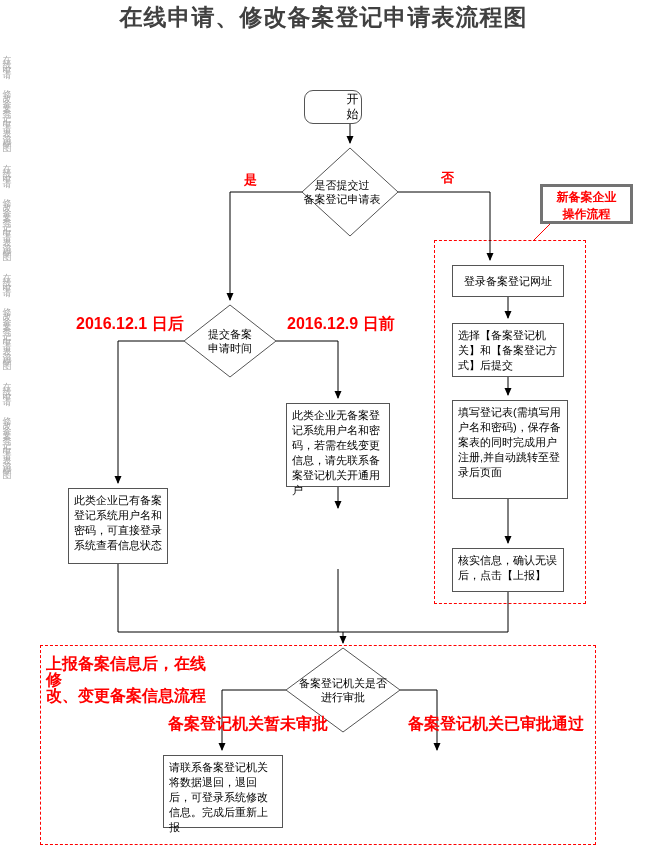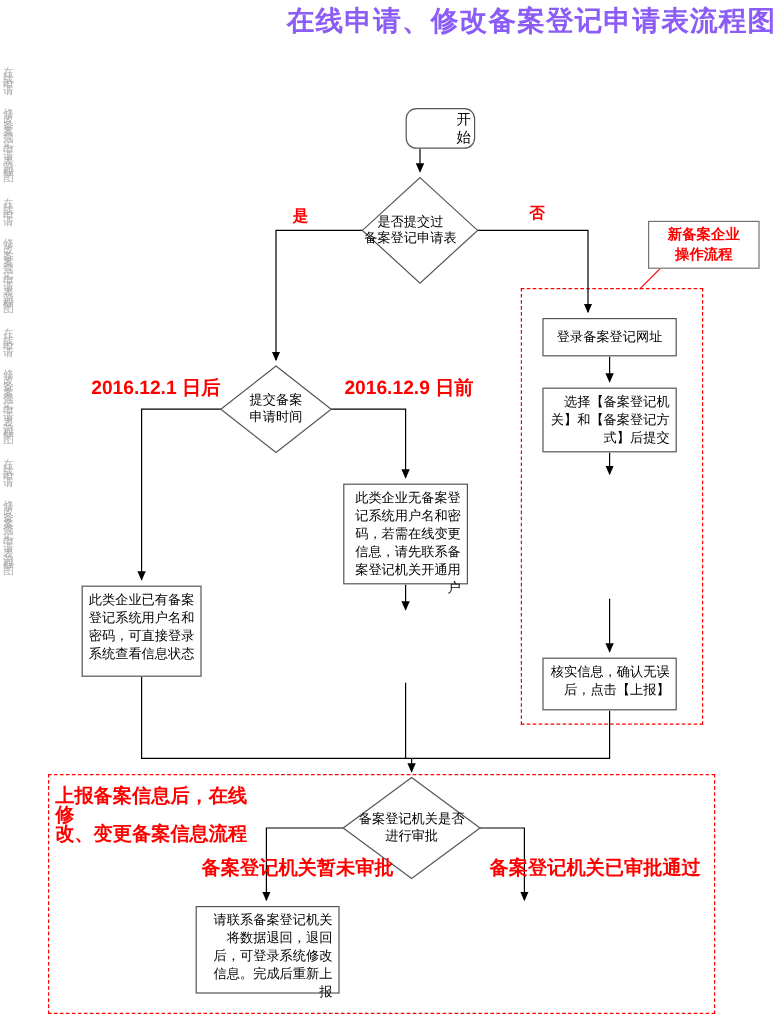--- a/index.html
+++ b/index.html
@@ -2,47 +2,47 @@
 <html><head>
 <meta charset="utf-8">
 <style>
   html,body{margin:0;padding:0;background:#ffffff;}
   #canvas{
     position:relative;width:647px;height:858px;background:#ffffff;
     font-family:"Liberation Sans","DejaVu Sans",sans-serif;color:#000;
     overflow:hidden;
   }
   #title{
-    position:absolute;left:0;top:2px;width:647px;text-align:right;
-    font-size:23px;font-weight:bold;color:#8b5cf6;letter-spacing:1px;
+    position:absolute;left:0;top:2px;width:647px;text-align:center;
+    font-size:23px;font-weight:bold;color:#404040;letter-spacing:1px;
   }
   #watermark{
     position:absolute;left:0;top:48px;width:14px;height:806px;
     writing-mode:vertical-rl;text-orientation:upright;
     font-size:9px;color:#a9a9a9;letter-spacing:5px;overflow:hidden;line-height:14px;
   }
   svg{position:absolute;left:0;top:0;}
   .box{
     position:absolute;border:1px solid #555;background:#fff;
     font-size:11px;line-height:15px;padding:4px 5px;box-sizing:border-box;
-    text-align:right;
+    text-align:left;
   }
   .center{display:flex;align-items:center;justify-content:center;text-align:center;}
   .rounded{border-radius:9px;font-size:12px;}
   .dlabel{
     position:absolute;font-size:11px;line-height:14px;text-align:center;
     white-space:pre-line;
   }
   .rlabel{
     position:absolute;color:#ff0000;font-weight:bold;font-size:16px;
     line-height:16px;white-space:pre-line;
   }
   .dashed{position:absolute;border:1px dashed #ff0000;background:transparent;}
   .callout{
-    position:absolute;border:1px solid #737373;color:#ff0000;font-weight:bold;
+    position:absolute;border:3px solid #737373;color:#ff0000;font-weight:bold;
     font-size:12px;line-height:17px;text-align:center;white-space:pre-line;
     padding:2px 4px;box-sizing:border-box;background:#fff;
   }
 </style>
 </head>
 <body>
 
 <div id="canvas">
 
   <div id="title">在线申请、修改备案登记申请表流程图</div>
@@ -75,39 +75,40 @@
       <polyline points="400,690 437,690 437,750" marker-end="url(#arr)"></polyline>
     </g>
     <g stroke="#555" stroke-width="1" fill="#ffffff">
       <polygon points="350,148 398,192 350,236 302,192"></polygon>
       <polygon points="230,305 276,341 230,377 184,341"></polygon>
       <polygon points="343,648 400,690 343,732 286,690"></polygon>
     </g>
     <line x1="552" y1="222" x2="533" y2="241" stroke="#ff0000" stroke-width="1"></line>
   </svg>
 
-  <div class="box center rounded" style="left:338px;top:90px;width:58px;height:34px;padding-left:44px;">开始</div>
+  <div class="box center rounded" style="left:304px;top:90px;width:58px;height:34px;padding-left:44px;">开始</div>
 
   <div class="dlabel" style="left:294px;top:178px;width:96px;">是否提交过
 备案登记申请表</div>
   <div class="rlabel" style="left:244px;top:172px;font-size:13px;">是</div>
   <div class="rlabel" style="left:441px;top:170px;font-size:13px;">否</div>
 
   <div class="dlabel" style="left:185px;top:327px;width:90px;">提交备案
 申请时间</div>
   <div class="rlabel" style="left:76px;top:316px;">2016.12.1 日后</div>
   <div class="rlabel" style="left:287px;top:316px;">2016.12.9 日前</div>
 
   <div class="box" style="left:68px;top:488px;width:100px;height:76px;">此类企业已有备案登记系统用户名和密码，可直接登录系统查看信息状态</div>
   <div class="box" style="left:286px;top:403px;width:104px;height:84px;">此类企业无备案登记系统用户名和密码，若需在线变更信息，请先联系备案登记机关开通用户</div>
 
   <div class="callout" style="left:540px;top:184px;width:93px;height:40px;">新备案企业
 操作流程</div>
   <div class="box center" style="left:452px;top:265px;width:112px;height:32px;">登录备案登记网址</div>
   <div class="box" style="left:452px;top:323px;width:112px;height:54px;">选择【备案登记机关】和【备案登记方式】后提交</div>
+  <div class="box" style="left:452px;top:400px;width:116px;height:99px;">填写登记表(需填写用户名和密码)，保存备案表的同时完成用户注册,并自动跳转至登录后页面</div>
   <div class="box" style="left:452px;top:548px;width:112px;height:44px;">核实信息，确认无误后，点击【上报】</div>
 
   <div class="dlabel" style="left:293px;top:676px;width:100px;text-align:center;">备案登记机关是否
 进行审批</div>
 
   <div class="rlabel" style="left:46px;top:656px;width:160px;">上报备案信息后，在线修
 改、变更备案信息流程</div>
   <div class="rlabel" style="left:168px;top:716px;">备案登记机关暂未审批</div>
   <div class="rlabel" style="left:408px;top:716px;">备案登记机关已审批通过</div>
 

